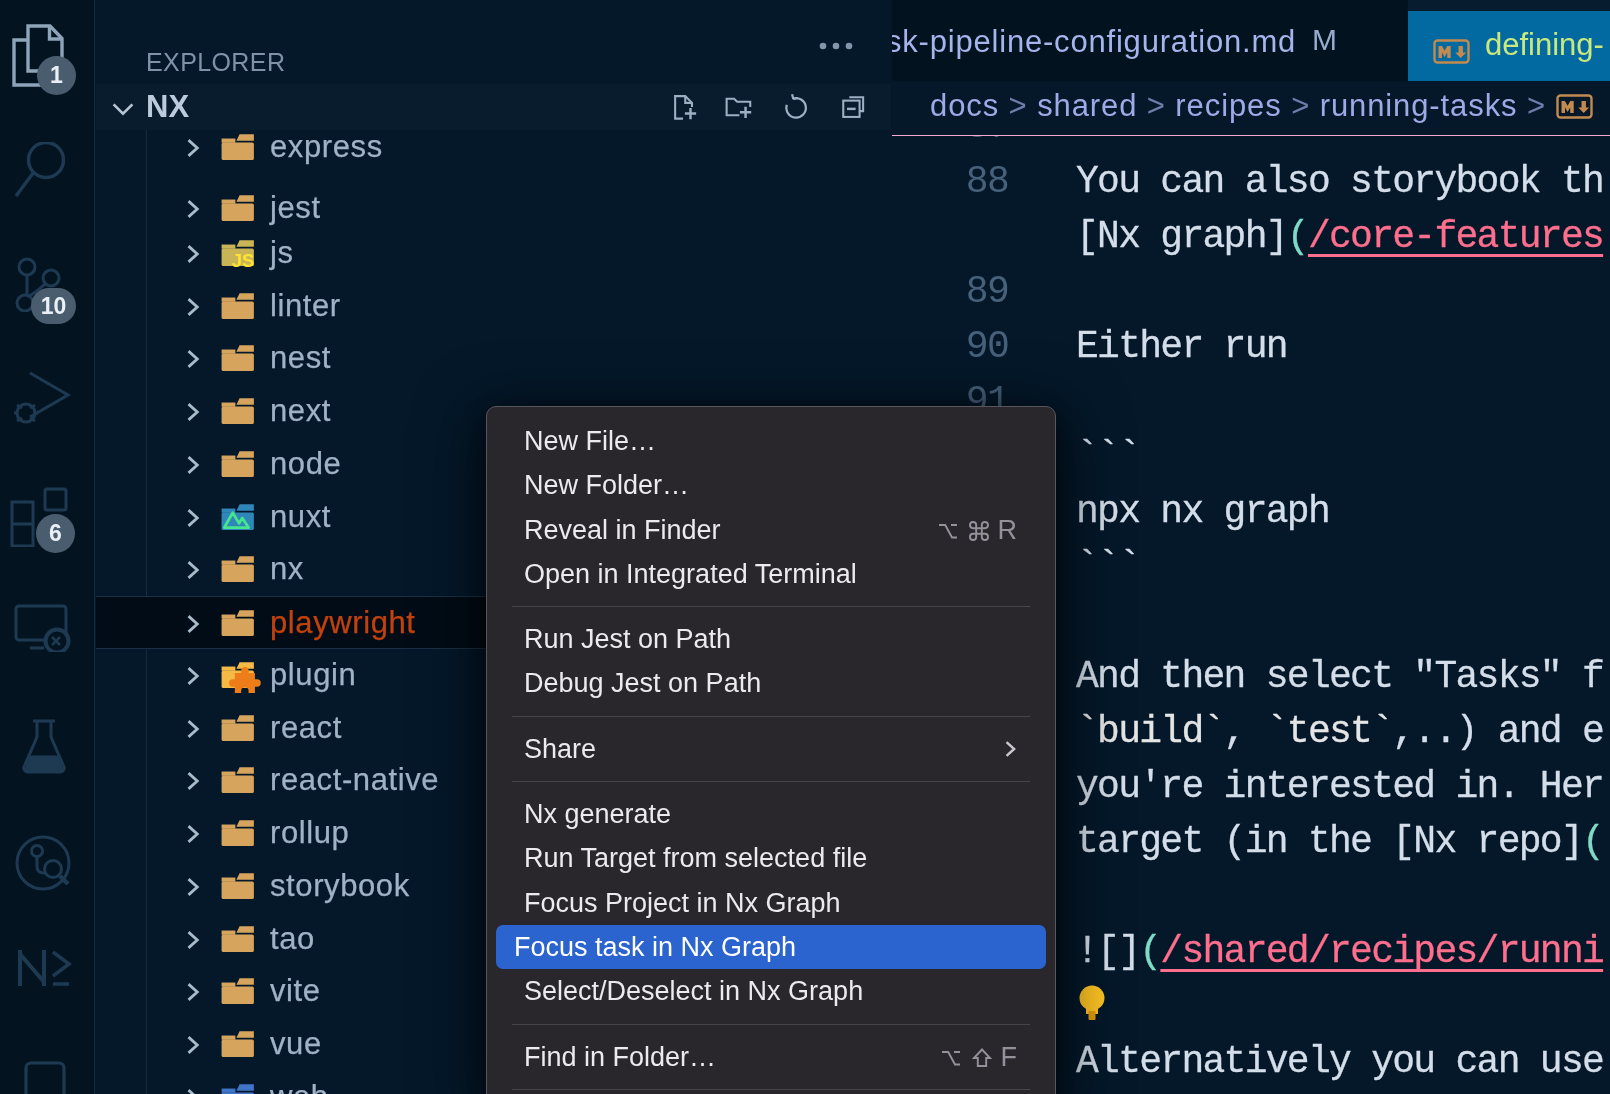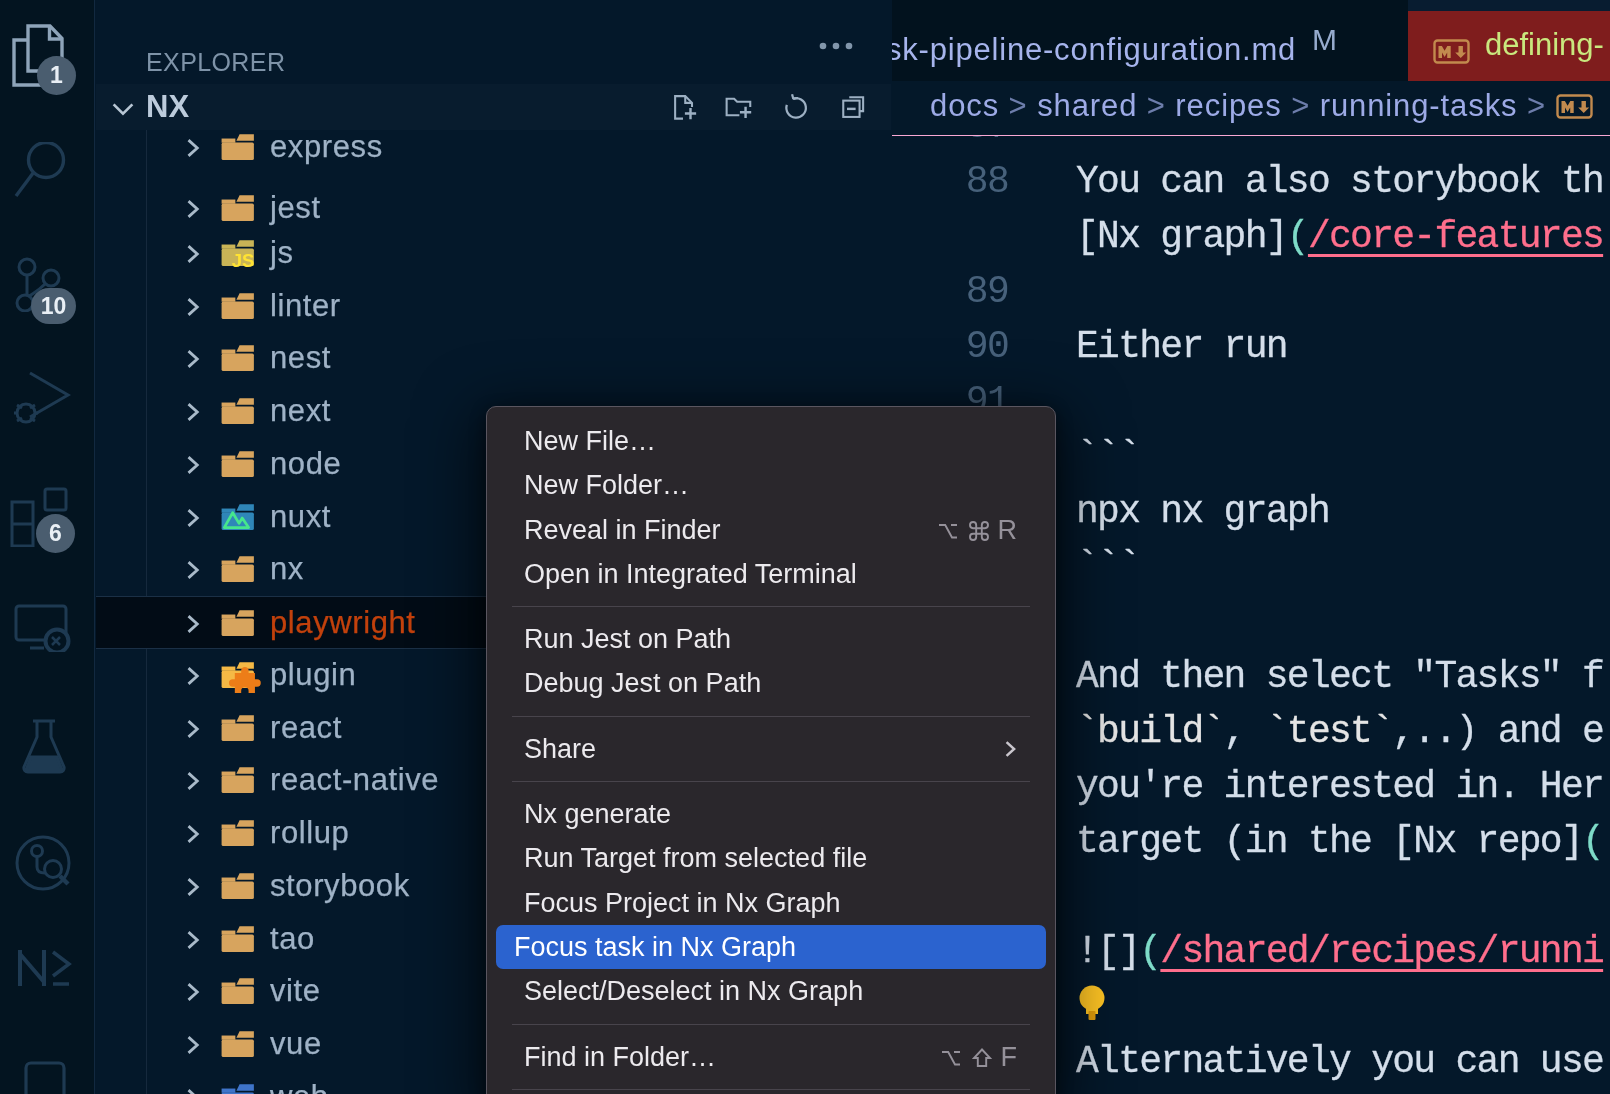--- a/index.html
+++ b/index.html
@@ -20,23 +20,23 @@
   .row { position:absolute; left:0; width:795px; height:53px; }
   .row .chev { position:absolute; left:82px; top:13px; }
   .row .fico { position:absolute; left:124px; top:11px; }
   .row .lbl { position:absolute; left:174px; top:8px; font-size:31px; letter-spacing:0.6px; color:#9fb2c6; white-space:pre; -webkit-text-stroke:0.25px; }
   .row.sel { background:#020c16; border-top:1px solid #1b3046; border-bottom:1px solid #1b3046; }
   .row.sel .lbl { color:#c2410c; }
   #indent { position:absolute; left:50px; top:0px; width:1px; height:964px; background:#16293d; }
   
   #editor { position:absolute; left:892px; top:0; width:718px; height:1094px; background:#04182a; }
   #tabbar { position:absolute; left:0; top:0; width:718px; height:81px; background:#02121e; overflow:hidden; }
-  #tab1lbl { position:absolute; left:-6px; top:32px; font-size:31px; letter-spacing:0.8px; color:#a6b4ec; white-space:pre; }
+  #tab1lbl { position:absolute; left:-6px; top:24px; font-size:31px; letter-spacing:0.8px; color:#a6b4ec; white-space:pre; }
   #tab1m { position:absolute; left:420px; top:23px; font-size:30px; color:#96abcd; }
-  #tabact { position:absolute; left:516px; top:0px; width:202px; height:81px; background:#7f1d1d; border-top:11px solid #081c30; }
+  #tabact { position:absolute; left:516px; top:0px; width:202px; height:81px; background:#0369a1; border-top:11px solid #081c30; }
   #tabact .lbl { position:absolute; left:77px; top:16px; font-size:31px; color:#c9e87e; white-space:pre; }
   #crumbs { position:absolute; left:0; top:81px; width:718px; height:55px; border-bottom:1px solid #f9a8d4; background:#041829; font-size:31px; letter-spacing:0.9px; color:#9daae6; }
   #crumbs .sep { color:#6d7dab; }
   #content { position:absolute; left:0; top:137px; width:718px; height:960px;
     font-family:"Liberation Mono", monospace; font-size:38px; letter-spacing:-1.72px; }
   .cl { position:absolute; left:184px; width:540px; height:55px; line-height:55px; color:#d4deea; white-space:pre; -webkit-text-stroke:0.3px; }
   .ln { position:absolute; left:0px; width:116px; height:55px; line-height:55px; color:#47617b; text-align:right; white-space:pre; }
   .teal { color:#7edbc8; }
   .pink { color:#ff6e8c; text-decoration:underline; text-underline-offset:7px; text-decoration-thickness:2.5px; text-decoration-skip-ink:none; }
   .lime { color:#e5e5e5; }

